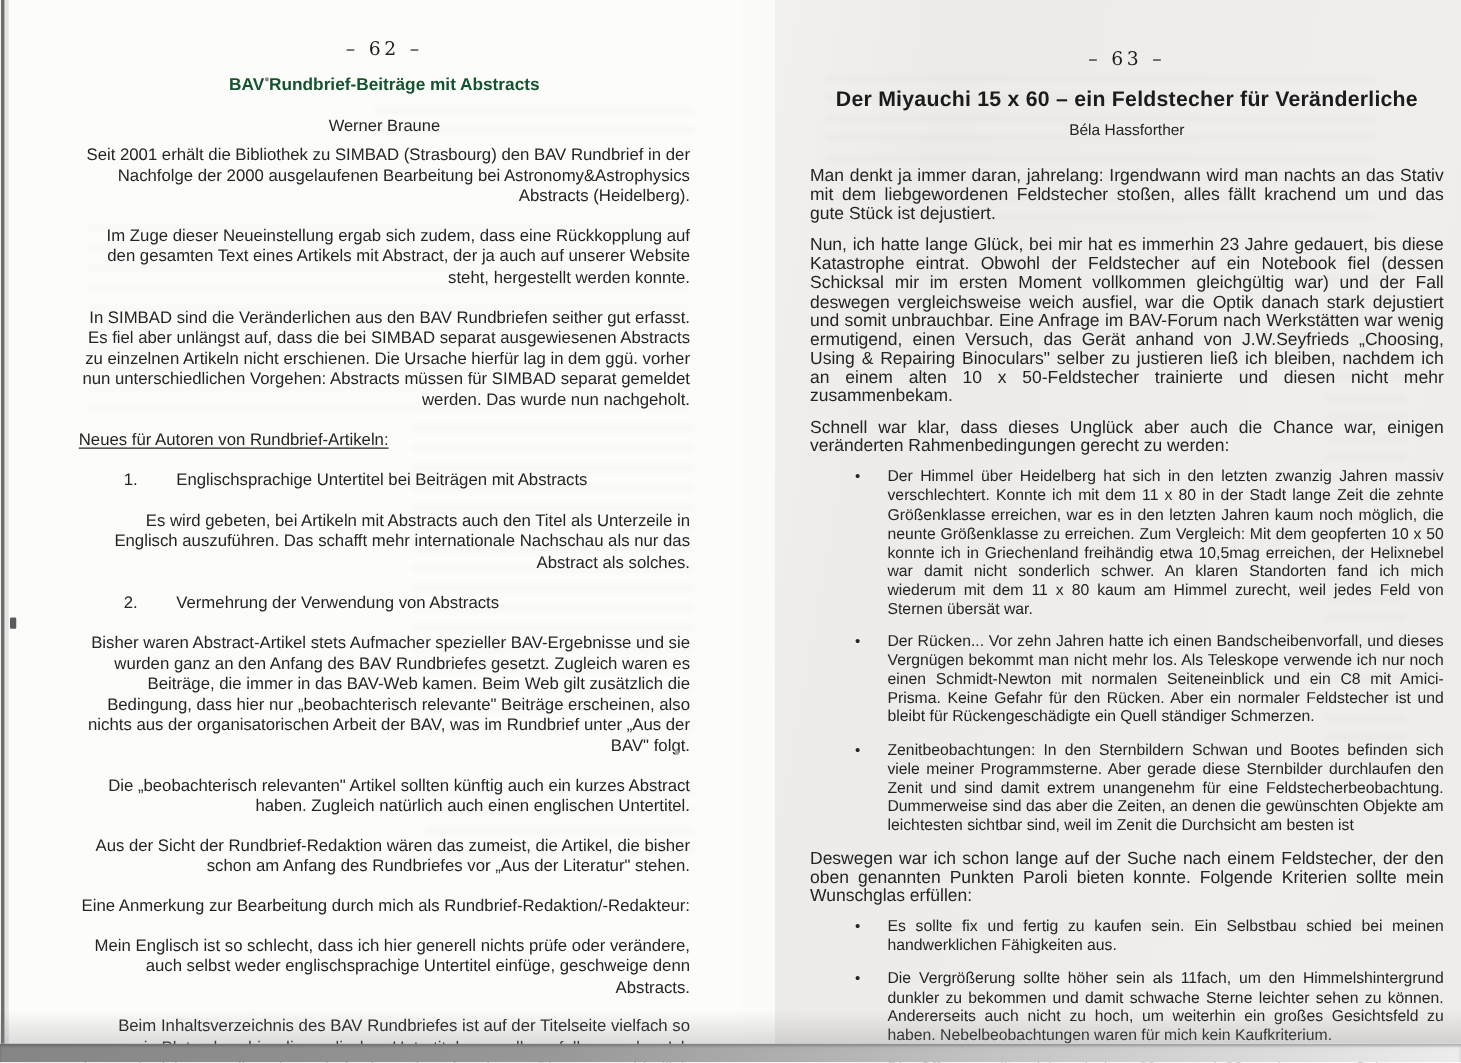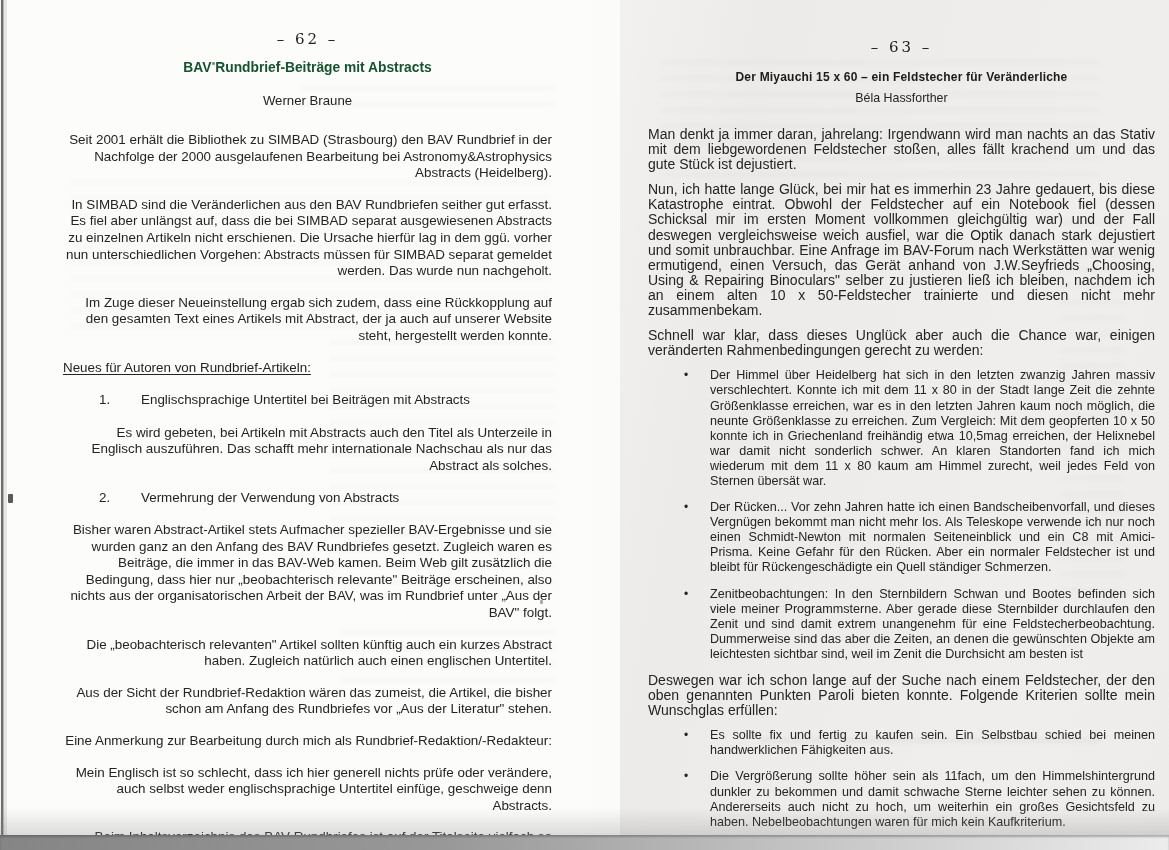--- a/index.html
+++ b/index.html
@@ -35,26 +35,26 @@
     margin-bottom:16px;
   }
   .page-left .page-number{margin-bottom:12px;}
   .page-right .page-number{margin-bottom:14px;}
   .title-left{
     margin:0 0 18px 0;
     text-align:center;
     font-size:13.8px;font-weight:bold;color:#14532d;
   }
   .author-left{
-    text-align:center;font-size:13.2px;margin-bottom:24px;
+    text-align:center;font-size:13.2px;margin-bottom:8px;
   }
   .title-right{
     margin:0 0 7px 0;
     text-align:center;
-    font-size:12px;font-weight:bold;color:#1b1b1b;
+    font-size:17px;font-weight:bold;color:#1b1b1b;
     letter-spacing:.2px;
   }
   .author-right{
     text-align:center;font-size:12.4px;margin-bottom:22px;
   }
   .page-left p{
     margin:0 0 15px 0;
     font-size:13.4px;line-height:16.6px;
     text-align:right;
   }
@@ -112,22 +112,22 @@
 <body>
 
 <div class="scan">
 
   <div class="page page-left">
     <div class="page-number">–  62  –</div>
     <div class="title-left">BAV Rundbrief-Beiträge mit Abstracts</div>
     <div class="author-left">Werner Braune</div>
 
     <p>Seit 2001 erhält die Bibliothek zu SIMBAD (Strasbourg) den BAV Rundbrief in der Nachfolge der 2000 ausgelaufenen Bearbeitung bei Astronomy&amp;Astrophysics Abstracts (Heidelberg).</p>
+    <p>Im Zuge dieser Neueinstellung ergab sich zudem, dass eine Rückkopplung auf den gesamten Text eines Artikels mit Abstract, der ja auch auf unserer Website steht, hergestellt werden konnte.</p>
     <p>In SIMBAD sind die Veränderlichen aus den BAV Rundbriefen seither gut erfasst. Es fiel aber unlängst auf, dass die bei SIMBAD separat ausgewiesenen Abstracts zu einzelnen Artikeln nicht erschienen. Die Ursache hierfür lag in dem ggü. vorher nun unterschiedlichen Vorgehen: Abstracts müssen für SIMBAD separat gemeldet werden. Das wurde nun nachgeholt.</p>
-    <p>Im Zuge dieser Neueinstellung ergab sich zudem, dass eine Rückkopplung auf den gesamten Text eines Artikels mit Abstract, der ja auch auf unserer Website steht, hergestellt werden konnte.</p>
 
     <div class="section-heading">Neues für Autoren von Rundbrief-Artikeln:</div>
 
     <div class="num-item">
       <span class="num">1.</span>
       <span>Englischsprachige Untertitel bei Beiträgen mit Abstracts</span>
     </div>
 
     <p>Es wird gebeten, bei Artikeln mit Abstracts auch den Titel als Unterzeile in Englisch auszuführen. Das schafft mehr internationale Nachschau als nur das Abstract als solches.</p>
 

